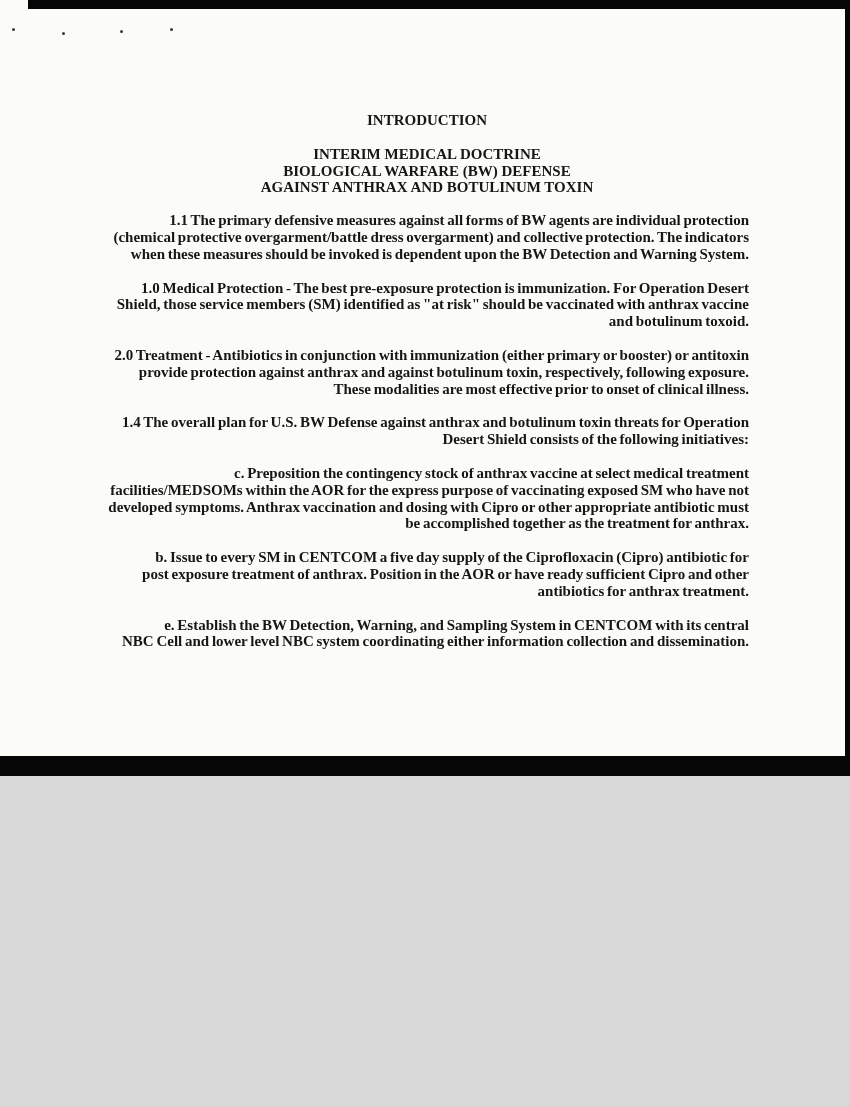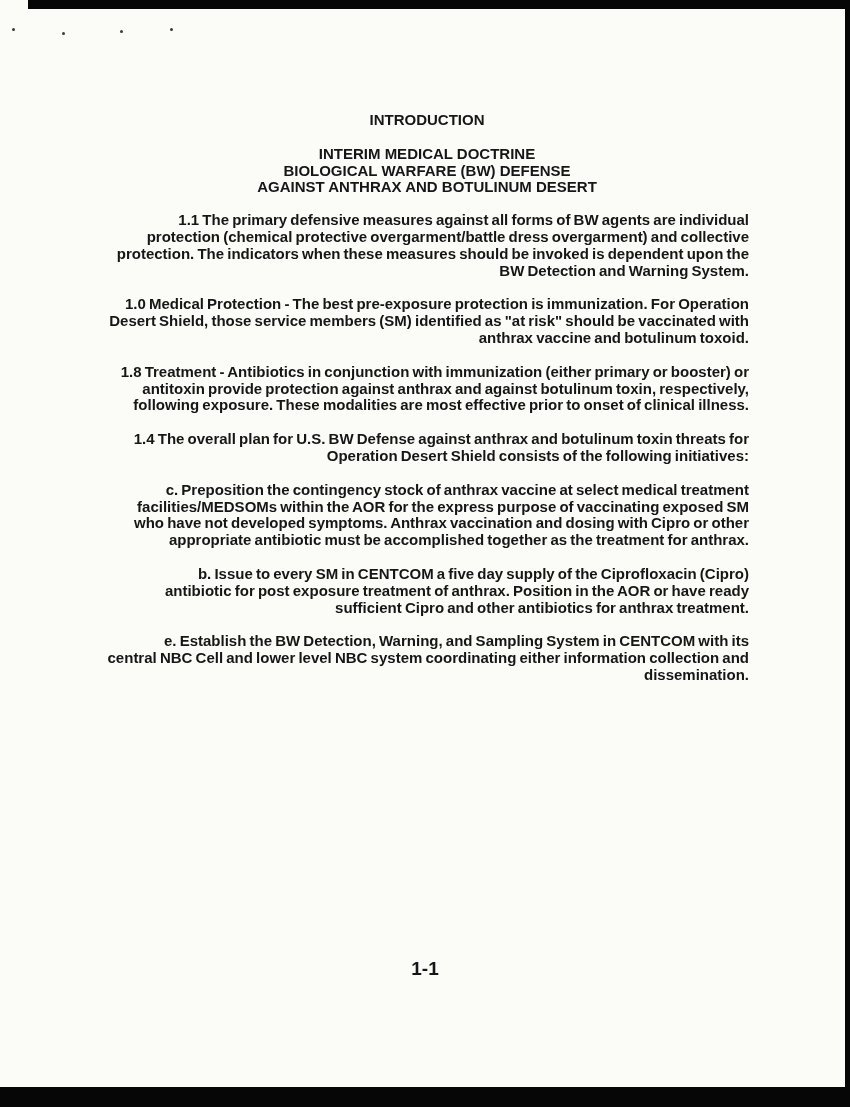--- a/index.html
+++ b/index.html
@@ -1,24 +1,24 @@
 <!DOCTYPE html>
 <html><head>
 <meta charset="utf-8">
 <style>
   * { box-sizing: border-box; }
   html, body { margin: 0; padding: 0; background: #d8d8d8; }
   .page {
     position: relative;
     width: 850px;
-    height: 1107px;
+    height: 776px;
     margin: 0 auto;
     background: #fbfbf8;
     overflow: hidden;
-    font-family: Liberation Sans, sans-serif;
+    font-family: Liberation Serif, serif;
     color: #161616;
   }
   .bar-top {
     position: absolute; top: 0; left: 28px; right: 0;
     height: 9px; background: #060606;
   }
   .bar-right {
     position: absolute; top: 5px; right: 0; bottom: 0;
     width: 5px; background: #060606;
   }
@@ -79,26 +79,26 @@
   <span class="speck" style="left:120px; top:30px;"></span>
   <span class="speck" style="left:170px; top:28px;"></span>
 
   <div class="content">
 
     <h1 class="heading">INTRODUCTION</h1>
 
     <div class="title-block">
       <span class="title-line">INTERIM MEDICAL DOCTRINE</span>
       <span class="title-line">BIOLOGICAL WARFARE (BW) DEFENSE</span>
-      <span class="title-line">AGAINST ANTHRAX AND BOTULINUM DESERT</span>
+      <span class="title-line">AGAINST ANTHRAX AND BOTULINUM TOXIN</span>
     </div>
 
     <p class="para">1.1  The primary defensive measures against all forms of BW agents are individual protection (chemical protective overgarment/battle dress overgarment) and collective protection.  The indicators when these measures should be invoked is dependent upon the BW Detection and Warning System.</p>
     <p class="para">1.0  Medical Protection - The best pre-exposure protection is immunization. For Operation Desert Shield, those service members (SM) identified as "at risk" should be vaccinated with anthrax vaccine and botulinum toxoid.</p>
-    <p class="para">1.8  Treatment - Antibiotics in conjunction with immunization (either primary or booster) or antitoxin provide protection against anthrax and against botulinum toxin, respectively, following exposure.  These modalities are most effective prior to onset of clinical illness.</p>
+    <p class="para">2.0  Treatment - Antibiotics in conjunction with immunization (either primary or booster) or antitoxin provide protection against anthrax and against botulinum toxin, respectively, following exposure.  These modalities are most effective prior to onset of clinical illness.</p>
     <p class="para">1.4  The overall plan for U.S. BW Defense against anthrax and botulinum toxin threats for Operation Desert Shield consists of the following initiatives:</p>
     <p class="para sub">c.  Preposition the contingency stock of anthrax vaccine at select medical treatment facilities/MEDSOMs within the AOR for the express purpose of vaccinating exposed SM who have not developed symptoms.  Anthrax vaccination and dosing with Cipro or other appropriate antibiotic must be accomplished together as the treatment for anthrax.</p>
     <p class="para sub">b.  Issue to every SM in CENTCOM a five day supply of the Ciprofloxacin (Cipro) antibiotic for post exposure treatment of anthrax.  Position in the AOR or have ready sufficient Cipro and other antibiotics for anthrax treatment.</p>
     <p class="para sub">e.  Establish the BW Detection, Warning, and Sampling System in CENTCOM with its central NBC Cell and lower level NBC system coordinating either information collection and dissemination.</p>
 
   </div>
 
   <div class="page-number">1-1</div>
 
 </div>

